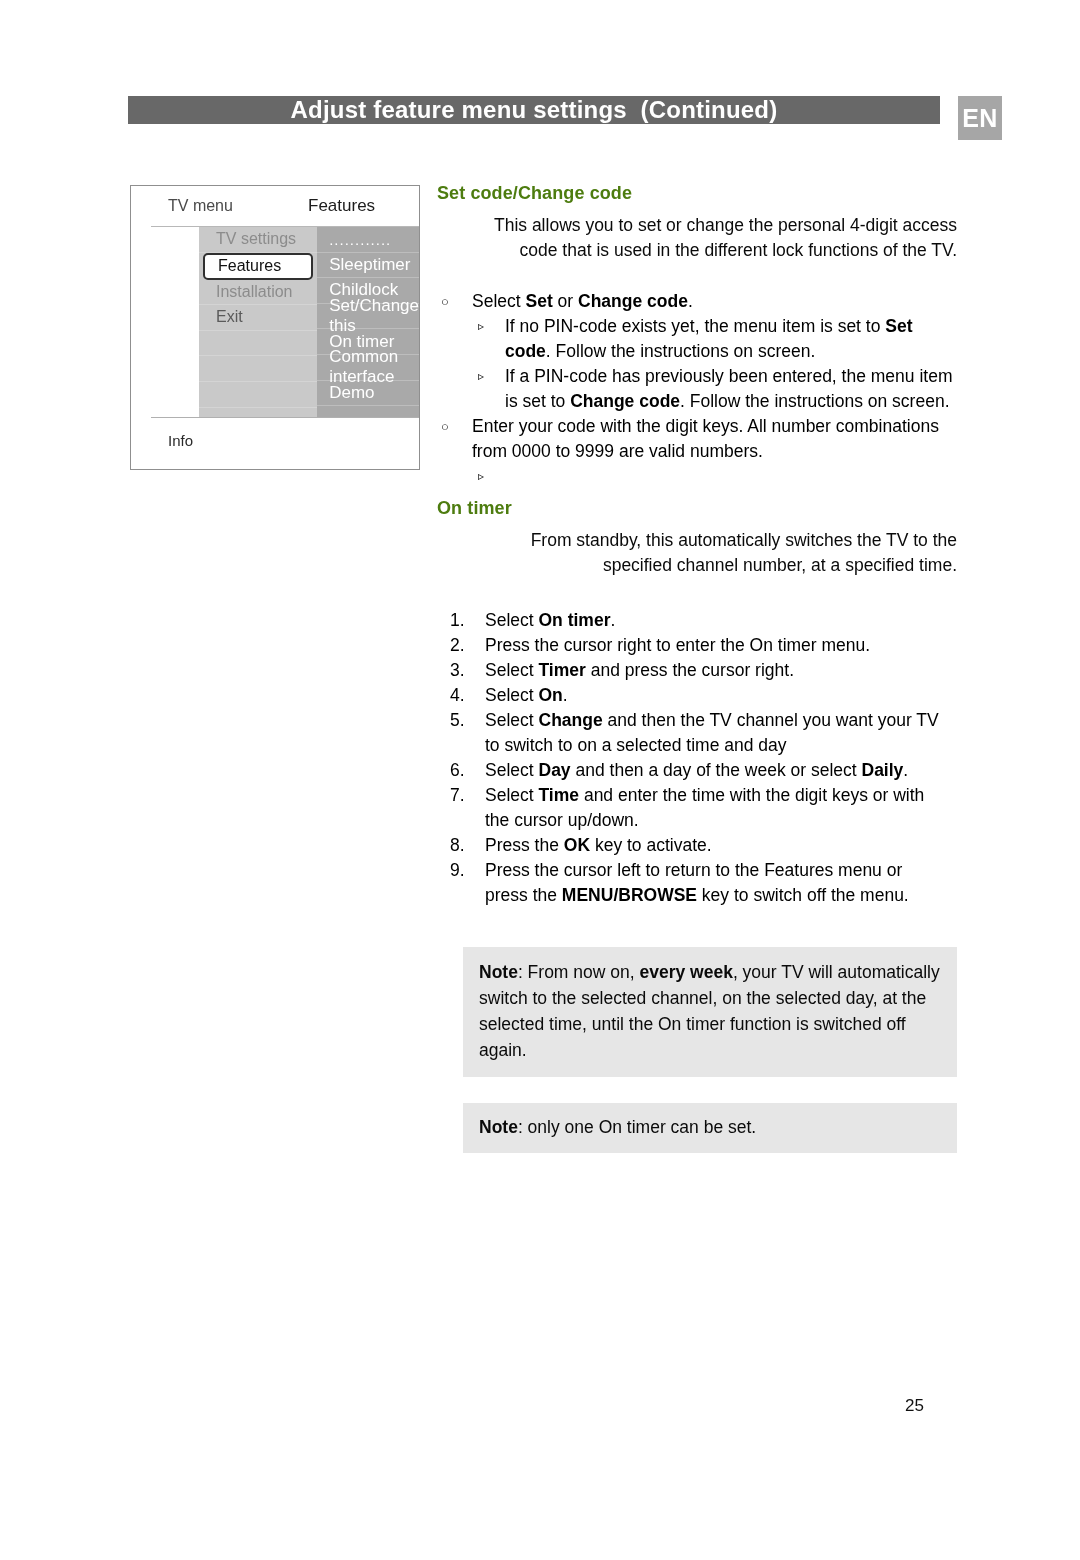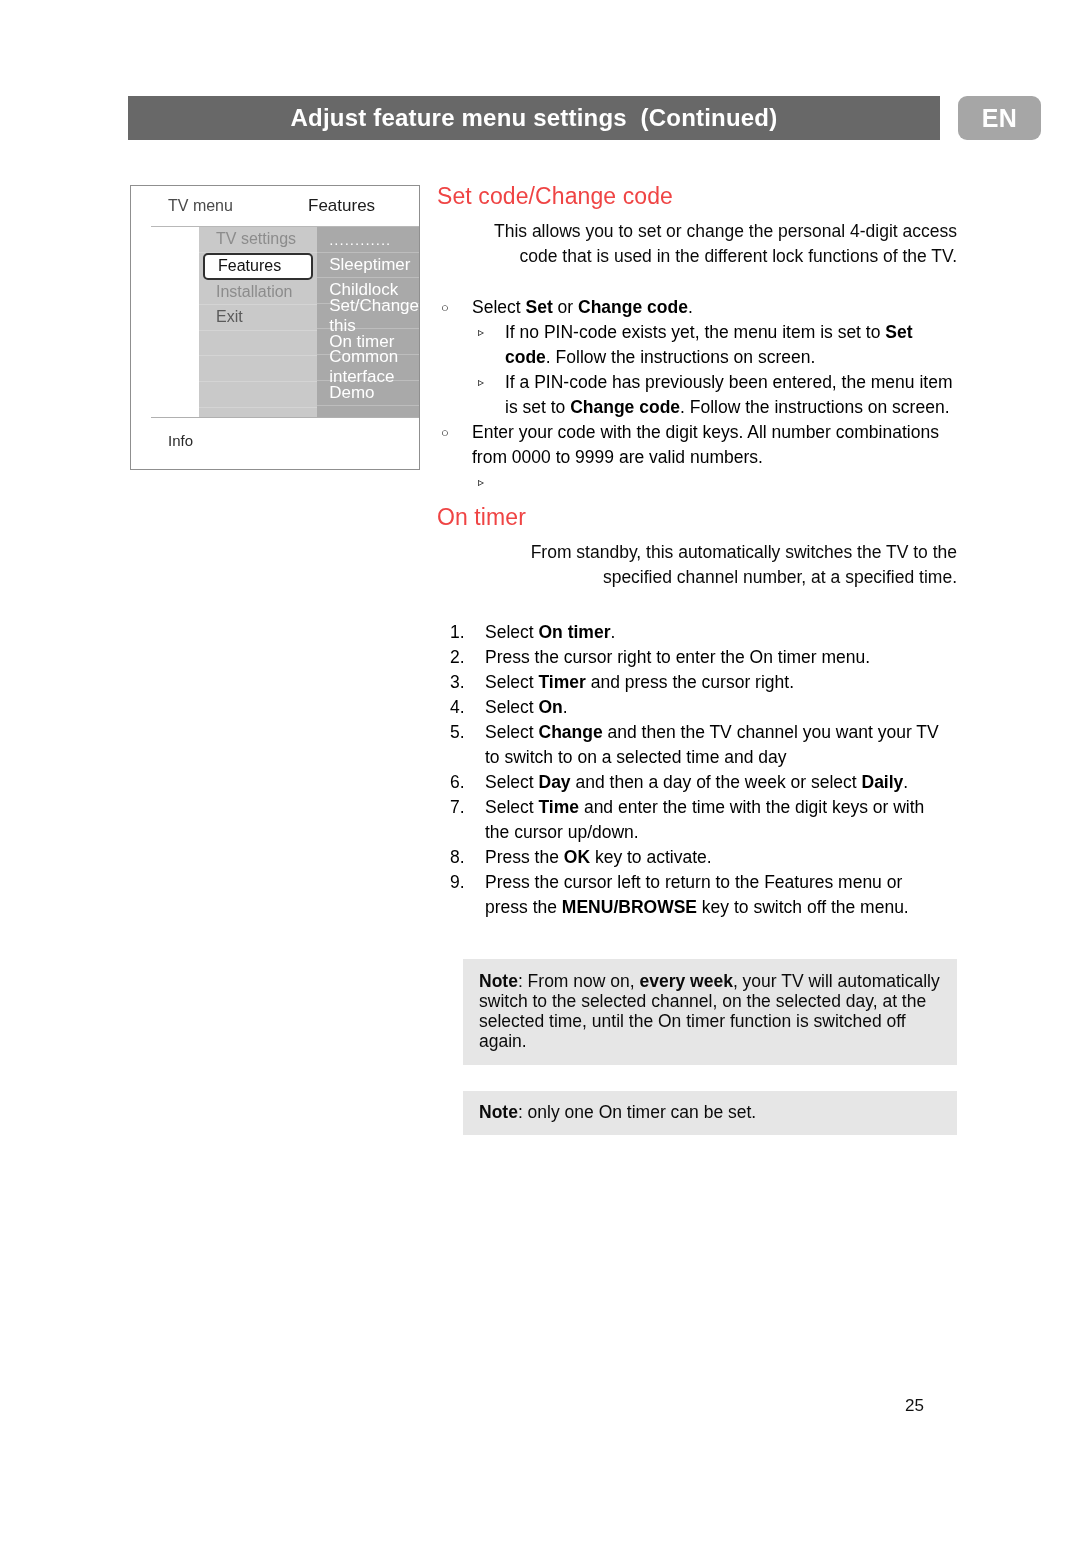--- a/index.html
+++ b/index.html
@@ -15,44 +15,43 @@
     color: #000000;
     overflow: hidden;
   }
 
   
   .header-bar {
     position: absolute;
     left: 128px;
     top: 96px;
     width: 812px;
-    height: 44px;
+    height: 28px;
     background: #686868;
     display: flex;
     align-items: center;
     justify-content: center;
   }
   .header-title {
     color: #ffffff;
     font-size: 24px;
     font-weight: bold;
     letter-spacing: 0.2px;
     white-space: pre;
   }
   .lang-badge {
     position: absolute;
     left: 958px;
     top: 96px;
-    width: 83px;
+    width: 44px;
     height: 44px;
     background: #a6a6a6;
     display: flex;
     align-items: center;
     justify-content: center;
-    border-radius: 9px;
   }
   .lang-badge span {
     color: #ffffff;
     font-size: 25px;
     font-weight: bold;
     letter-spacing: 0.5px;
   }
 
   
   .tv-menu {
@@ -161,25 +160,25 @@
   }
 
   
   .content {
     position: absolute;
     left: 437px;
     top: 183px;
     width: 520px;
   }
   h2.sect {
-    font-size: 23px;
-    font-weight: normal;
+    font-size: 18px;
+    font-weight: bold;
     margin: 0 0 9px 0;
     letter-spacing: 0.1px;
-    color: #ef4444;
+    color: #4d7c0f;
   }
   .para {
     margin: 0 0 0 35px;
     font-size: 17.5px;
     line-height: 25px;
     color: #0a0a0a;
     text-align: right;
   }
   .gap-sm { height: 17px; }
   .gap-md { height: 26px; }
@@ -246,21 +245,21 @@
     line-height: 25px;
   }
 
   .note-box {
     background: #e6e6e6;
     margin-left: 26px;
     width: 494px;
     box-sizing: border-box;
     padding: 12px 16px 14px 16px;
     font-size: 17.5px;
-    line-height: 20px;
+    line-height: 26px;
     color: #0a0a0a;
   }
   .note-box.small {
     padding: 11px 16px 13px 16px;
   }
 
   .page-num {
     position: absolute;
     left: 905px;
     top: 1396px;

